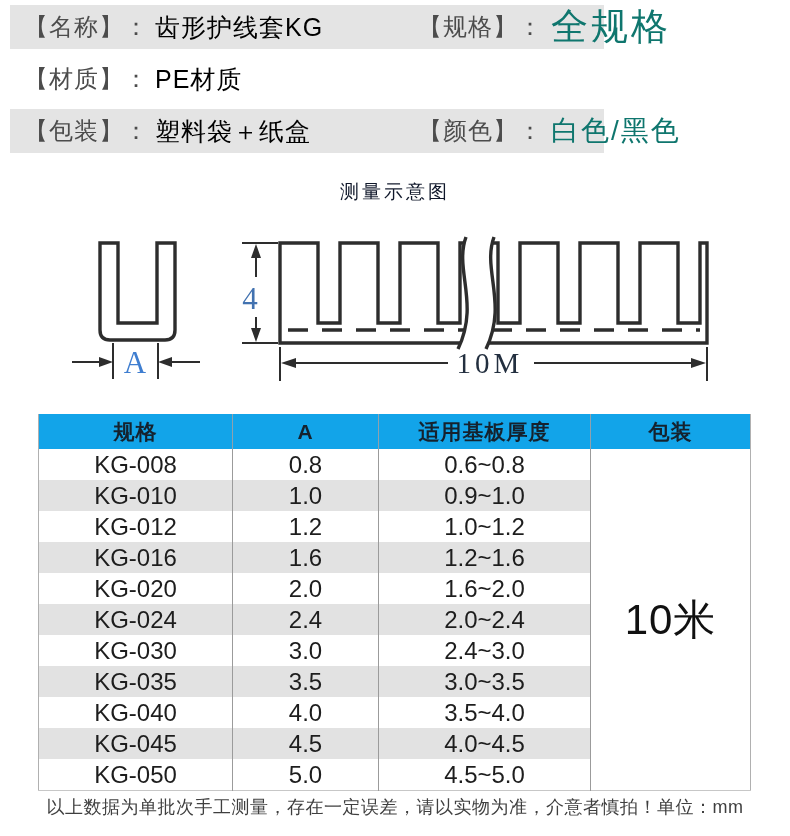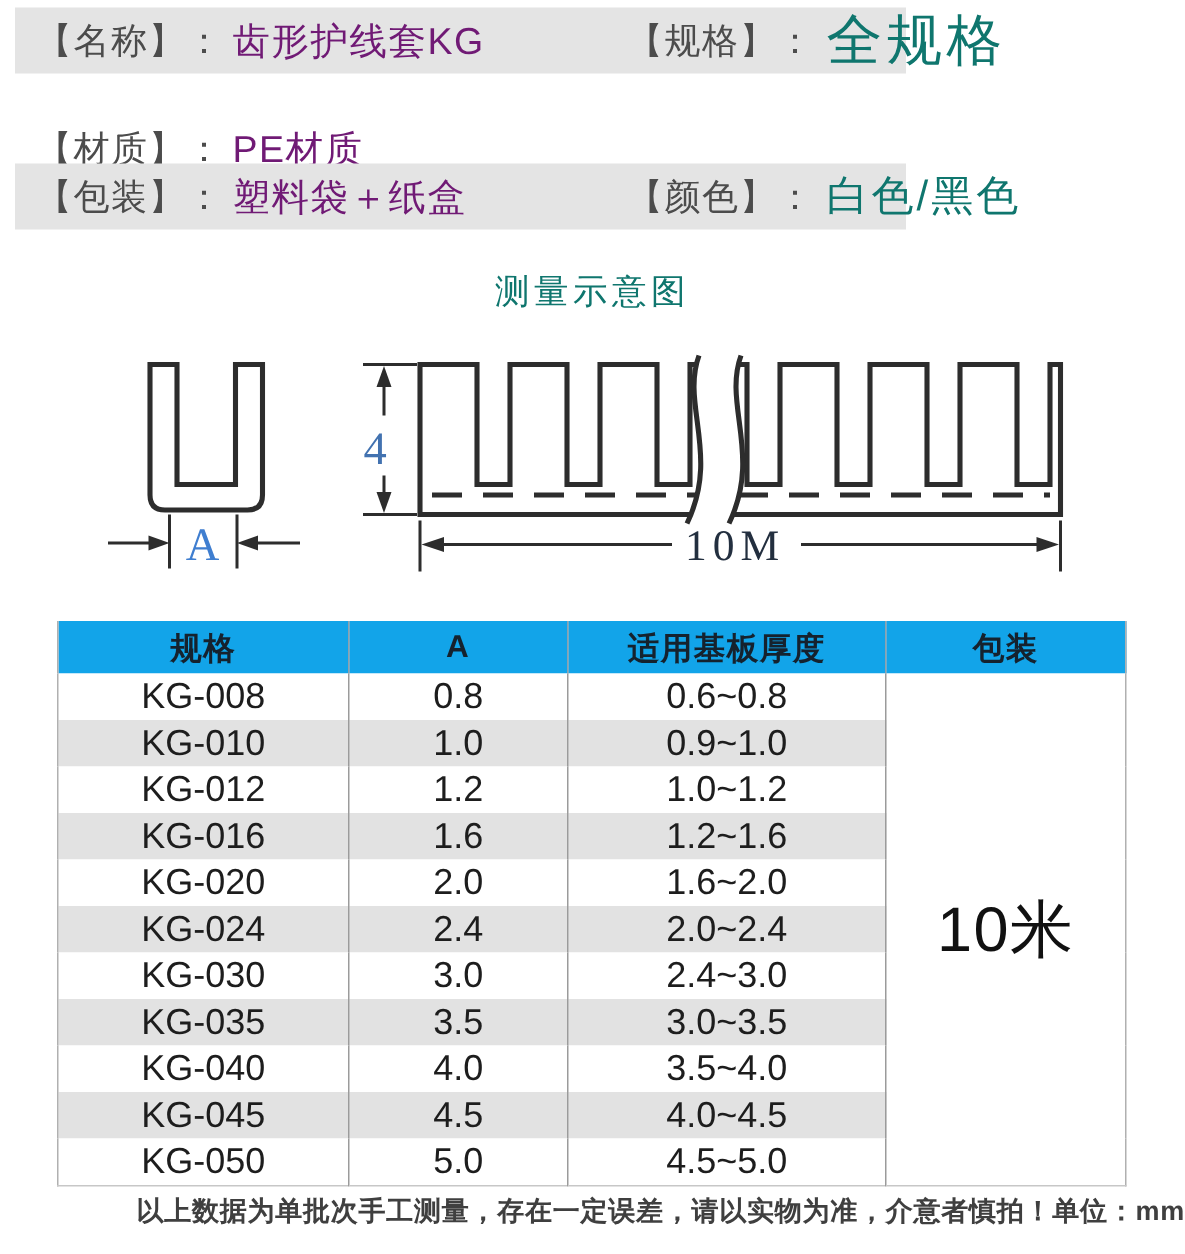--- a/index.html
+++ b/index.html
@@ -7,32 +7,32 @@
     position:relative;width:790px;height:836px;margin:0 auto;background:#fff;
     font-family:"Liberation Sans","DejaVu Sans",sans-serif;overflow:hidden;
   }
   
   .spec-band{
     position:absolute;left:10px;width:594px;height:44px;
     display:flex;align-items:center;padding-left:14px;box-sizing:border-box;
   }
   .band-gray{background:#e4e4e4;}
   .band-white{background:#ffffff;}
-  #band1{top:5px;} #band2{top:57px;margin-top:20px;} #band3{top:109px;}
+  #band1{top:5px;} #band2{top:57px;} #band3{top:109px;}
   .spec-pair-left{flex:0 0 394px;display:flex;align-items:center;white-space:nowrap;}
   .spec-pair-right{flex:1;display:flex;align-items:center;white-space:nowrap;justify-content:flex-end;}
   .spec-label{font-size:24px;color:#4c4c4c;letter-spacing:1px;}
-  .spec-value-sans{font-size:25px;color:#701a75;margin-left:6px;letter-spacing:1px;}
+  .spec-value-sans{font-size:25px;color:#000000;margin-left:6px;letter-spacing:1px;}
   .spec-value-serif{font-family:Liberation Sans, sans-serif;color:#0f766e;margin-left:8px;}
   .v-big{font-size:37px;letter-spacing:3px;}
   .v-mid{font-size:28px;letter-spacing:2px;}
   
   .diagram-title{
     position:absolute;top:179px;left:0;width:790px;text-align:center;
-    font-size:23px;color:#0f766e;letter-spacing:3px;
+    font-size:19px;color:#0f172a;letter-spacing:3px;
   }
   #diagram-svg{position:absolute;top:225px;left:0;}
   .dline{stroke:#2d2d2d;stroke-width:3.4;fill:none;}
   .thin{stroke:#2d2d2d;stroke-width:2;fill:none;}
   .arrow{fill:#2d2d2d;stroke:none;}
   .dimA{font-family:"Liberation Serif","DejaVu Serif",serif;font-size:31px;fill:#3f7ed0;}
   .dim4{font-family:"Liberation Serif","DejaVu Serif",serif;font-size:31px;fill:#4272b0;}
   .dim10m{font-family:"Liberation Serif","DejaVu Serif",serif;font-size:29px;fill:#232f3f;letter-spacing:4px;}
   
   #spec-table{
@@ -52,22 +52,22 @@
   }
   #spec-table td:first-child{border-left:none;}
   #spec-table tbody tr:nth-child(even) td{background:#e2e2e2;}
   #spec-table tbody tr:nth-child(odd) td{background:#ffffff;}
   #spec-table td.pack-cell{
     background:#ffffff !important;font-size:42px;color:#111;vertical-align:middle;
     letter-spacing:1px;
   }
   
   .footnote{
-    position:absolute;top:795px;left:0;width:790px;text-align:right;
-    font-size:18px;color:#3f3f3f;letter-spacing:0.5px;font-weight:bold;
+    position:absolute;top:795px;left:0;width:790px;text-align:center;
+    font-size:18px;color:#3f3f3f;letter-spacing:0.5px;
   }
 </style>
 </head>
 <body>
 
 <div id="stage">
 
   <div id="band1" class="spec-band band-gray">
     <div class="spec-pair-left">
       <span class="spec-label">【名称】：</span>

